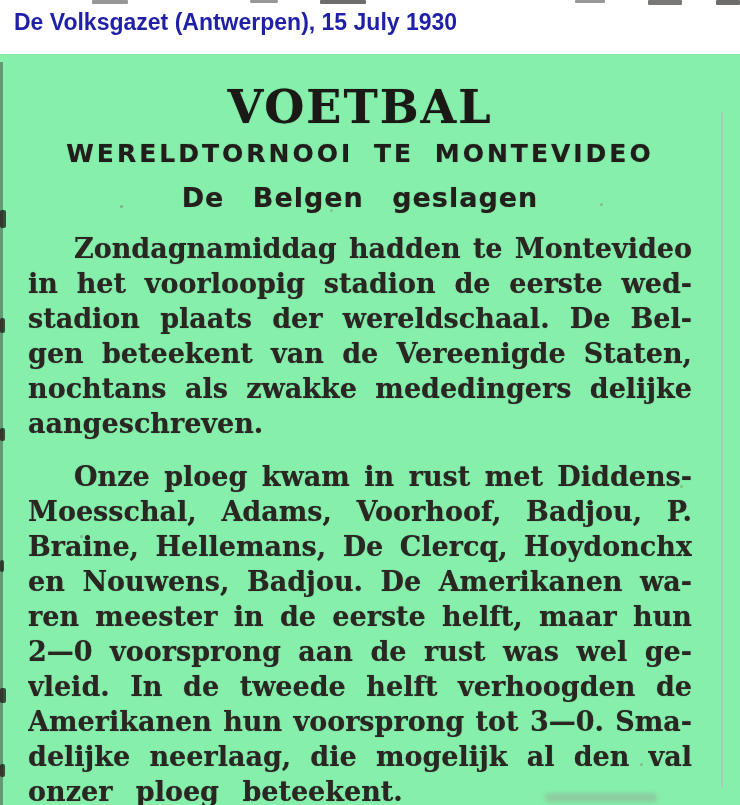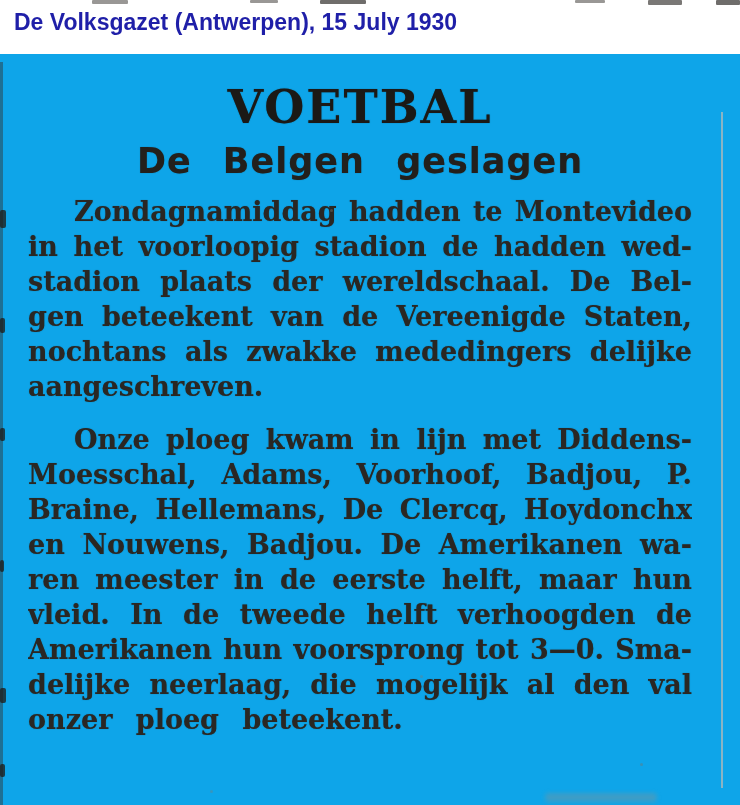--- a/index.html
+++ b/index.html
@@ -1,20 +1,20 @@
 <!DOCTYPE html>
 <html><head>
 <meta charset="utf-8">
 <style>
   html,body{margin:0;padding:0;}
   .page{
     position:relative;
     width:740px;
     height:805px;
-    background:#0ea5e9;
+    background:#86efac;
     overflow:hidden;
     font-family:"DejaVu Serif", serif;
   }
   
   .caption-band{
     position:absolute; left:0; top:0; width:740px; height:54px;
     background:#ffffff;
   }
   .caption{
     position:absolute; left:14px; top:9px;
@@ -53,21 +53,21 @@
     letter-spacing:3px;
     word-spacing:9px;
     color:#201d1a;
     text-shadow:0 0 1px rgba(32,29,26,.5);
   }
   .subsubhead{
     margin:13px 0 0 0;
     text-align:center;
     font-family:"DejaVu Sans", sans-serif;
     font-weight:700;
-    font-size:35px;
+    font-size:27px;
     line-height:32px;
     letter-spacing:1px;
     word-spacing:18px;
     color:#23201c;
     text-shadow:0 0 1px rgba(35,32,28,.45);
   }
   .body-block{ margin-top:17px; }
   .para{ margin:12px; }
   .para + .para{ margin-top:18px; }
   .bline{
@@ -139,37 +139,39 @@
 <body>
 
 <div class="page">
 
   <div class="caption-band">
     <div class="caption">De Volksgazet (Antwerpen), 15 July 1930</div>
   </div>
 
   <div class="article">
     <div class="headline">VOETBAL</div>
+    <div class="subhead">WERELDTORNOOI TE MONTEVIDEO</div>
     <div class="subsubhead">De Belgen geslagen</div>
 
     <div class="body-block">
       <div class="para">
         <div class="bline indent">Zondagnamiddag hadden te Montevideo</div>
-        <div class="bline">in het voorloopig stadion de hadden wed-</div>
+        <div class="bline">in het voorloopig stadion de eerste wed-</div>
         <div class="bline">stadion plaats der wereldschaal. De Bel-</div>
         <div class="bline">gen beteekent van de Vereenigde Staten, die</div>
         <div class="bline">nochtans als zwakke mededingers delijke</div>
         <div class="bline lastline">aangeschreven.</div>
       </div>
       <div class="para">
-        <div class="bline indent">Onze ploeg kwam in lijn met Diddens-</div>
+        <div class="bline indent">Onze ploeg kwam in rust met Diddens-</div>
         <div class="bline">Moesschal, Adams, Voorhoof, Badjou, P.</div>
         <div class="bline">Braine, Hellemans, De Clercq, Hoydonchx</div>
         <div class="bline">en Nouwens, Badjou. De Amerikanen wa-</div>
         <div class="bline">ren meester in de eerste helft, maar hun</div>
+        <div class="bline">2—0 voorsprong aan de rust was wel ge-</div>
         <div class="bline">vleid. In de tweede helft verhoogden de</div>
         <div class="bline">Amerikanen hun voorsprong tot 3—0. Sma-</div>
         <div class="bline">delijke neerlaag, die mogelijk al den val</div>
         <div class="bline lastline">onzer ploeg beteekent.</div>
       </div>
     </div>
   </div>
 
   <div class="artifact edge-left"></div>
   <div class="artifact blob blob1"></div>

